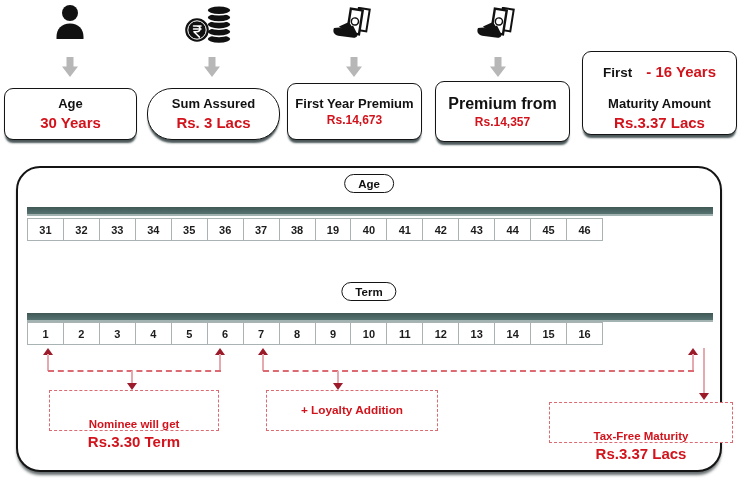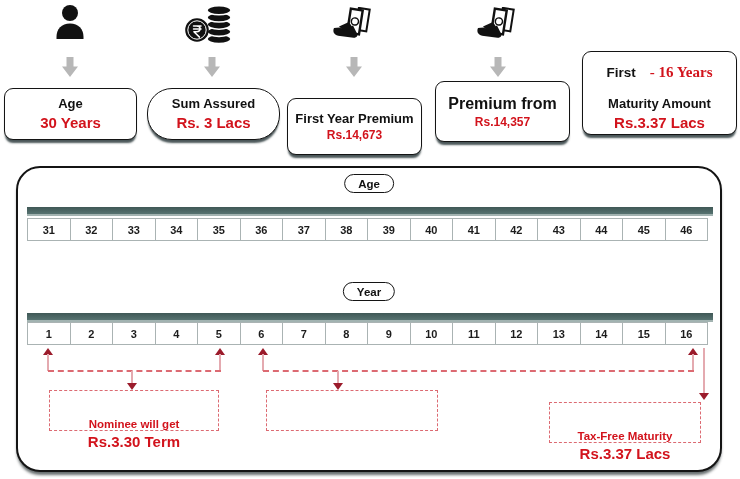--- a/index.html
+++ b/index.html
@@ -8,62 +8,62 @@
 
   
   .icon{position:absolute;}
   .garrow{position:absolute;top:57px;width:16px;height:20px;}
   .sbox{position:absolute;background:#fff;border:1.5px solid #141414;border-radius:9px;
         box-shadow:0 4px 2px -1px rgba(44,58,60,.85);
         display:flex;flex-direction:column;align-items:center;justify-content:center;
         text-align:center;line-height:1.2;}
   .b1{left:4px;top:88px;width:131px;height:50px;}
   .b2{left:147px;top:88px;width:131px;height:50px;border-radius:25px;}
-  .b3{left:287px;top:98px;width:133px;height:55px;}
+  .b3{left:287px;top:83px;width:133px;height:55px;}
   .b4{left:435px;top:81px;width:133px;height:59px;}
   .b5{left:582px;top:51px;width:155px;height:84px;justify-content:flex-start;padding-top:11px;box-sizing:border-box;}
   .lbl{font-size:13px;font-weight:bold;color:#111;}
   .lbl-sm{font-size:16px;}
   .val{font-size:15px;font-weight:bold;color:var(--red,#d2131c);margin-top:2px;}
   .val-sm{font-size:12px;}
   .termline{font-size:13.5px;font-weight:bold;color:#111;margin-bottom:15px;}
-  .term-val{color:var(--red,#d2131c);font-size:15px;margin-left:14px;font-family:Liberation Serif, serif;}
+  .term-val{color:var(--red,#d2131c);font-size:15px;margin-left:14px;}
 
   
   .panel{position:absolute;left:16px;top:166px;width:706px;height:306px;background:#fff;
          border:2px solid #141414;border-radius:24px;box-shadow:0 4px 3px -1px rgba(20,30,32,.65);
          box-sizing:border-box;}
   .pill{position:absolute;left:50%;transform:translateX(-50%);background:#fff;
         border:1.3px solid #141414;border-radius:12px;padding:2.5px 13px;
         font-size:11.5px;font-weight:bold;color:#111;white-space:nowrap;}
   .pill-age{top:6px;} .pill-year{top:114px;}
   .tealbar{position:absolute;left:9px;width:686px;height:7px;
            background:linear-gradient(180deg,#3f5856,var(--teal-bar,#577371));
            border-bottom:2px solid #a2b3b1;}
   .bar1{top:39px;} .bar2{top:145px;}
-  .row{position:absolute;left:9px;width:681px;height:23px;display:flex;box-sizing:border-box;}
+  .row{position:absolute;left:9px;width:576px;height:23px;display:flex;box-sizing:border-box;}
   .row-age{top:50px;} .row-year{top:154px;}
   .row .cell{flex:1;display:flex;align-items:center;justify-content:center;background:#fff;
              border:1px solid var(--cell-border,#aab3b3);border-left:none;
              font-size:11px;font-weight:600;color:#1c1c1c;}
   .row .cell:first-child{border-left:1px solid var(--cell-border,#aab3b3);}
 
   
   .tri{position:absolute;width:0;height:0;border-left:5px solid transparent;border-right:5px solid transparent;}
   .tri.up{border-bottom:7px solid var(--arrow-head,#9b1b2b);}
   .tri.down{border-top:7px solid var(--arrow-head,#9b1b2b);}
   .stem{position:absolute;width:2px;background:var(--arrow-stem,#e4aab0);}
   .dashline{position:absolute;height:0;border-top:2px dashed var(--dash,#dc6a72);}
 
   .callout{position:absolute;background:#fff;border:1.5px dashed var(--dash,#dc6a72);
            display:flex;flex-direction:column;align-items:center;justify-content:center;
            text-align:center;color:var(--red,#d2131c);font-weight:bold;line-height:1.3;box-sizing:border-box;}
   .cA{left:31px;top:222px;width:170px;height:41px;}
   .cB{left:248px;top:222px;width:172px;height:41px;}
-  .cC{left:531px;top:234px;width:152px;height:41px;}
+  .cC{left:531px;top:234px;width:184px;height:41px;}
   .c1{font-size:11.5px;margin-top:48px;} .c2{font-size:15px;}
   .cB .c1,.cB .c2{font-size:11.8px;}
 </style>
 </head>
 <body>
 
 <div class="canvas">
 
   <svg class="icon" style="left:53px;top:4px" width="34" height="37" viewBox="0 0 34 37">
     <circle cx="17" cy="9" r="8" fill="#111"></circle>
@@ -154,31 +154,31 @@
     <div class="tealbar bar1"></div>
     <div class="row row-age">
         <div class="cell">31</div>
         <div class="cell">32</div>
         <div class="cell">33</div>
         <div class="cell">34</div>
         <div class="cell">35</div>
         <div class="cell">36</div>
         <div class="cell">37</div>
         <div class="cell">38</div>
-        <div class="cell">39</div>
+        <div class="cell">19</div>
         <div class="cell">40</div>
         <div class="cell">41</div>
         <div class="cell">42</div>
         <div class="cell">43</div>
         <div class="cell">44</div>
         <div class="cell">45</div>
         <div class="cell">46</div>
       </div>
 
-    <div class="pill pill-year">Year</div>
+    <div class="pill pill-year">Term</div>
     <div class="tealbar bar2"></div>
     <div class="row row-year">
         <div class="cell">1</div>
         <div class="cell">2</div>
         <div class="cell">3</div>
         <div class="cell">4</div>
         <div class="cell">5</div>
         <div class="cell">6</div>
         <div class="cell">7</div>
         <div class="cell">8</div>
@@ -209,20 +209,21 @@
     <div class="stem" style="left:319px;top:203px;height:12px"></div>
     <div class="tri down" style="left:315px;top:215px"></div>
     <div class="stem" style="left:685px;top:180px;height:45px"></div>
     <div class="tri down" style="left:681px;top:225px"></div>
 
     <div class="callout cA">
       <div class="c1">Nominee will get</div>
       <div class="c2">Rs.3.30 Term</div>
     </div>
     <div class="callout cB">
+      <div class="c2">+ Loyalty Addition</div>
     </div>
     <div class="callout cC">
       <div class="c1">Tax-Free Maturity</div>
       <div class="c2">Rs.3.37 Lacs</div>
     </div>
 
   </div>
 </div>
 
 </body></html>

